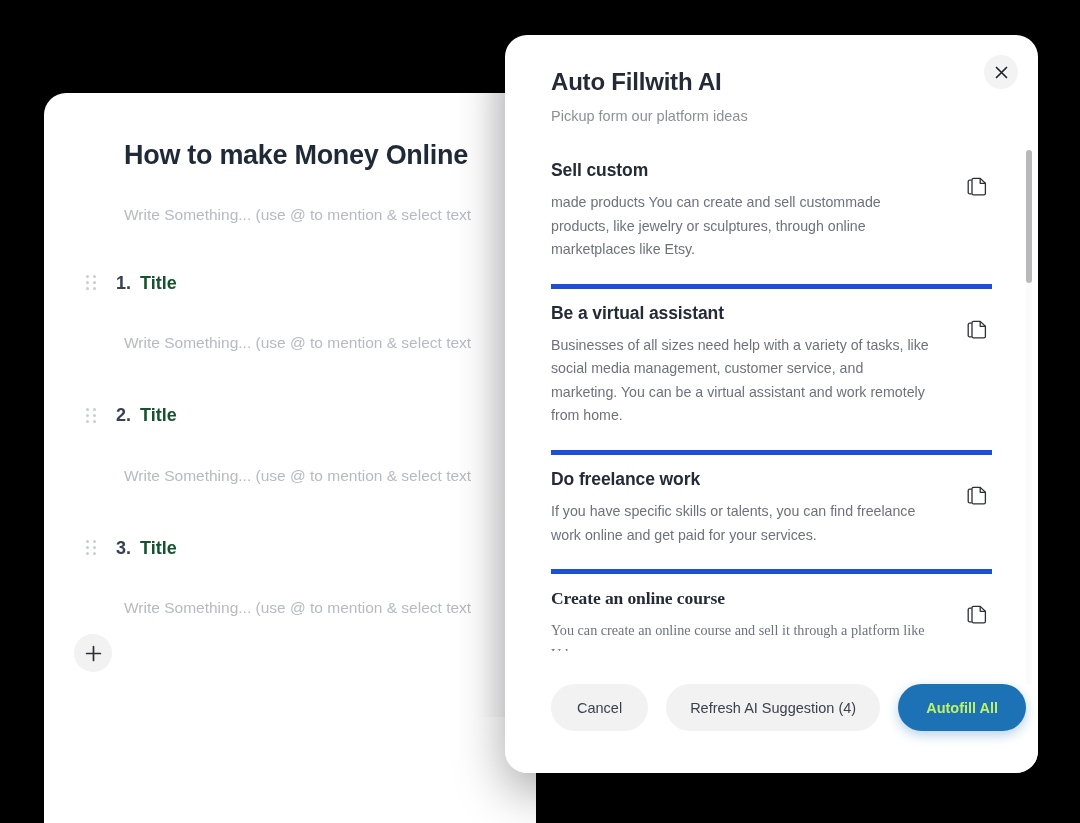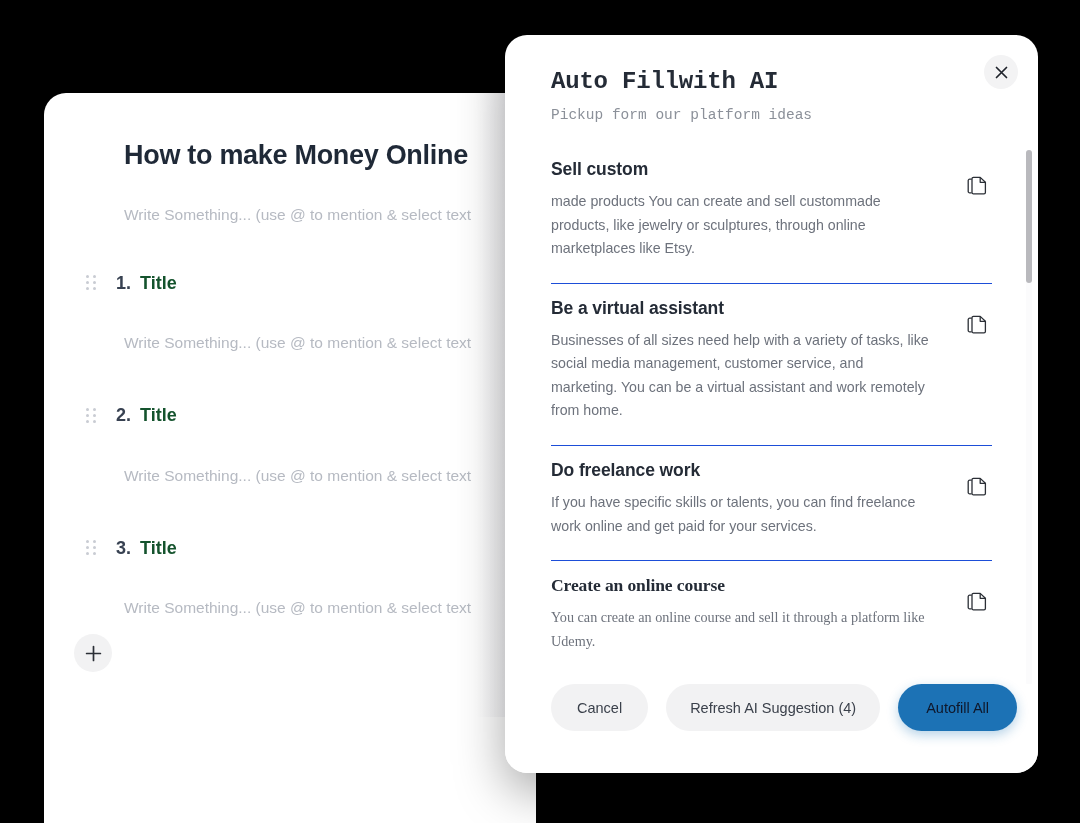--- a/index.html
+++ b/index.html
@@ -138,21 +138,20 @@
     width: 533px;
     height: 738px;
     background: #ffffff;
     border-radius: 22px;
     box-shadow: 0 18px 50px rgba(0,0,0,0.35);
     overflow: hidden;
   }
 
   .modal-head {
     padding: 33px 43px 0 46px;
-    font-family: Liberation Mono, monospace;
   }
 
   .modal-title {
     font-size: 24px;
     font-weight: bold;
     color: #242b36;
     letter-spacing: -0.2px;
   }
 
   .modal-sub {
@@ -180,21 +179,21 @@
   .scroll-area {
     position: relative;
     margin-top: 22px;
     height: 505px;
     padding: 0 46px 0 46px;
     overflow: hidden;
   }
 
   .sugg {
     padding: 14px 0 22px 0;
-    border-bottom: 1px solid #1d4ed8;
+    border-bottom: 5px solid #1d4ed8;
     display: flex;
     align-items: flex-start;
     justify-content: space-between;
     gap: 18px;
   }
   .sugg:last-child { border-bottom: 1px solid #ececef; font-family: Liberation Serif, serif; }
 
   .sugg-text { flex: 1; min-width: 0; }
 
   .sugg-title {
@@ -278,22 +277,22 @@
   }
 
   .btn-refresh {
     background: #f2f2f3;
     color: #3b414b;
     padding: 0 24px;
   }
 
   .btn-primary {
     background: #1c72b5;
-    color: #0f172a;
-    font-weight: normal;
+    color: #bef264;
+    font-weight: bold;
     padding: 0 28px;
     box-shadow: 0 4px 12px rgba(28,114,181,0.32);
   }
 </style>
 </head>
 <body>
 
 <div class="stage">
 
   <div class="doc-card">

